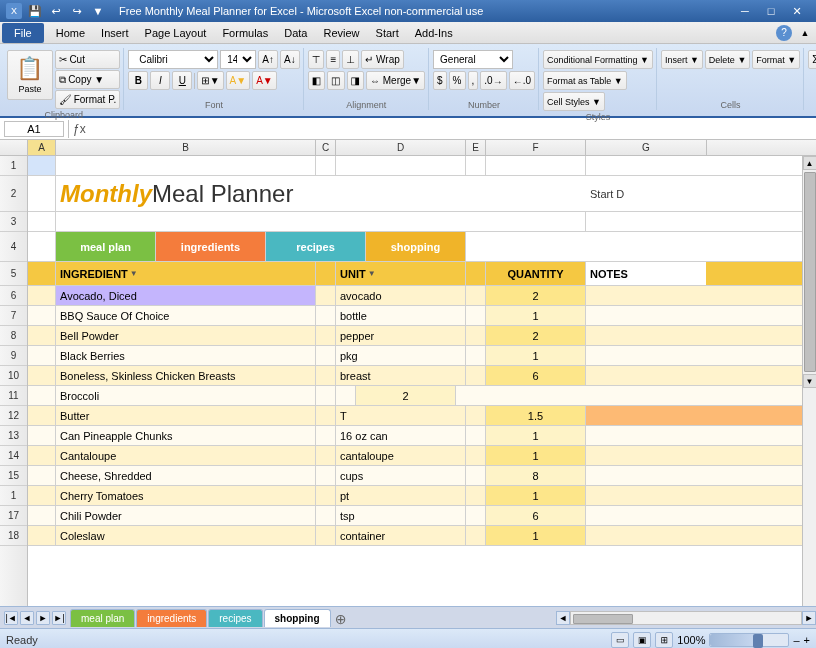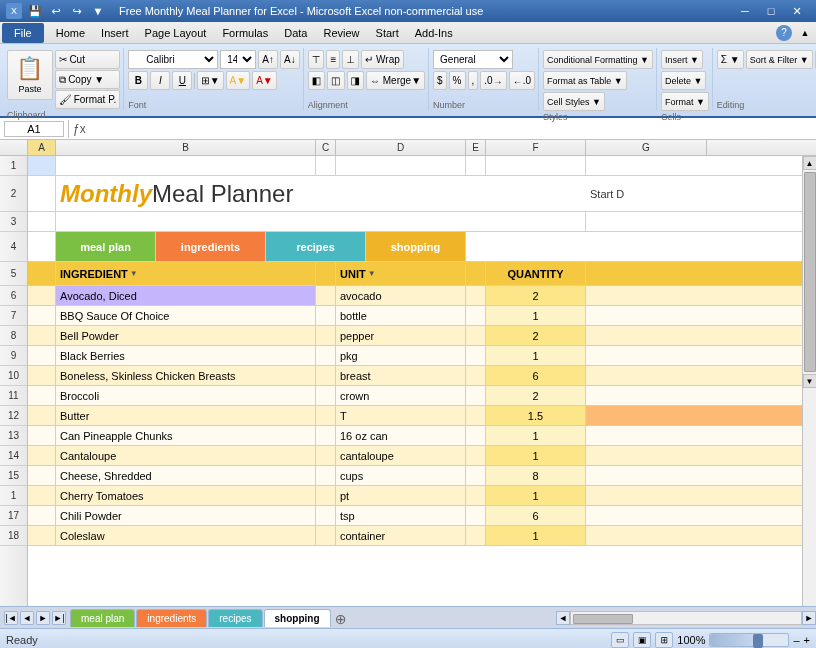--- a/index.html
+++ b/index.html
@@ -201,21 +201,21 @@
     .rs-group {
       display: flex;
       flex-direction: column;
       padding: 0 3px;
       border-right: 1px solid #b8cce4;
       min-width: fit-content;
     }
     .rs-group-label {
       font-size: 9px;
       color: #666;
-      text-align: left;
+      text-align: center;
       margin-top: auto;
       padding-top: 1px;
     }
     .rs-group-content {
       display: flex;
       align-items: center;
       gap: 2px;
       flex: 1;
       align-items: flex-start;
       padding-top: 2px;
@@ -244,21 +244,21 @@
       padding: 3px 5px;
       justify-content: center;
       align-items: center;
     }
     .font-select {
       width: 90px;
       height: 19px;
       font-size: 10px;
       border: 1px solid #c0c0c0;
       background: white;
-      padding: 0 13px;
+      padding: 0 6px;
     }
     .size-select {
       width: 36px;
       height: 19px;
       font-size: 10px;
       border: 1px solid #c0c0c0;
       background: white;
       padding: 0 2px;
     }
     .format-select {
@@ -389,21 +389,21 @@
           <div class="rs-btn" style="font-size:9px;">Format as Table ▼</div>
         </div>
         <div style="display:flex; gap:2px;text-align:center;">
           <div class="rs-btn" style="font-size:9px;">Cell Styles ▼</div>
         </div>
       </div>
       <div class="rs-group-label">Styles</div>
     </div>
 
     <div class="rs-group">
-      <div class="rs-group-content" style="flex-direction:column; gap:2px; align-items:flex-start;">
+      <div class="rs-group-content" style="flex-direction:row; gap:2px; align-items:flex-start;">
         <div class="rs-btn" style="font-size:9px;">Insert ▼</div>
         <div class="rs-btn" style="font-size:9px;">Delete ▼</div>
         <div class="rs-btn" style="font-size:9px;">Format ▼</div>
       </div>
       <div class="rs-group-label">Cells</div>
     </div>
 
     <div class="rs-group" style="border-right:none;">
       <div class="rs-group-content" style="flex-direction:column; gap:2px; align-items:flex-start;">
         <div style="display:flex; gap:2px;">
@@ -514,20 +514,21 @@
           <span>INGREDIENT</span>
           <span class="dropdown-arrow">▼</span>
         </div>
         <div class="grid-cell" style="width:20px; background:#f5c842;"></div>
         <div class="grid-cell" style="width:130px; background:#f5c842; font-weight:bold; font-size:11px;">
           <span>UNIT</span>
           <span class="dropdown-arrow">▼</span>
         </div>
         <div class="grid-cell" style="width:20px; background:#f5c842;"></div>
         <div class="grid-cell" style="width:100px; background:#f5c842; font-weight:bold; font-size:11px; justify-content:center;">QUANTITY</div>
+        <div class="grid-cell" style="width:120px; background:white; font-weight:bold; font-size:11px; border-right:none;">NOTES</div>
       </div>
 
       <div class="grid-row" style="height:20px; background:#fff3cd;">
         <div class="grid-cell" style="width:28px; background:#fff3cd;"></div>
         <div class="grid-cell" style="width:260px; background:#c4b5fd;">Avocado, Diced</div>
         <div class="grid-cell" style="width:20px; background:#fff3cd;"></div>
         <div class="grid-cell" style="width:130px; background:#fff3cd;">avocado</div>
         <div class="grid-cell" style="width:20px; background:#fff3cd;"></div>
         <div class="grid-cell" style="width:100px; background:#fde68a; justify-content:center;">2</div>
         <div class="grid-cell" style="width:120px; border-right:none;"></div>
@@ -570,21 +571,20 @@
         <div class="grid-cell" style="width:130px; background:#fff3cd;">breast</div>
         <div class="grid-cell" style="width:20px; background:#fff3cd;"></div>
         <div class="grid-cell" style="width:100px; background:#fde68a; justify-content:center;">6</div>
         <div class="grid-cell" style="width:120px; border-right:none;"></div>
       </div>
 
       <div class="grid-row" style="height:20px; background:#fffbf0;">
         <div class="grid-cell" style="width:28px; background:#fffbf0;"></div>
         <div class="grid-cell" style="width:260px; background:#fffbf0;">Broccoli</div>
         <div class="grid-cell" style="width:20px; background:#fffbf0;"></div>
-        <div class="grid-cell" style="width:130px; background:#fffbf0;">crown</div>
         <div class="grid-cell" style="width:20px; background:#fffbf0;"></div>
         <div class="grid-cell" style="width:100px; background:#fef3c7; justify-content:center;">2</div>
         <div class="grid-cell" style="width:120px; border-right:none;"></div>
       </div>
 
       <div class="grid-row" style="height:20px; background:#fdba74;">
         <div class="grid-cell" style="width:28px; background:#fff3cd;"></div>
         <div class="grid-cell" style="width:260px; background:#fff3cd;">Butter</div>
         <div class="grid-cell" style="width:20px; background:#fff3cd;"></div>
         <div class="grid-cell" style="width:130px; background:#fff3cd;">T</div>

